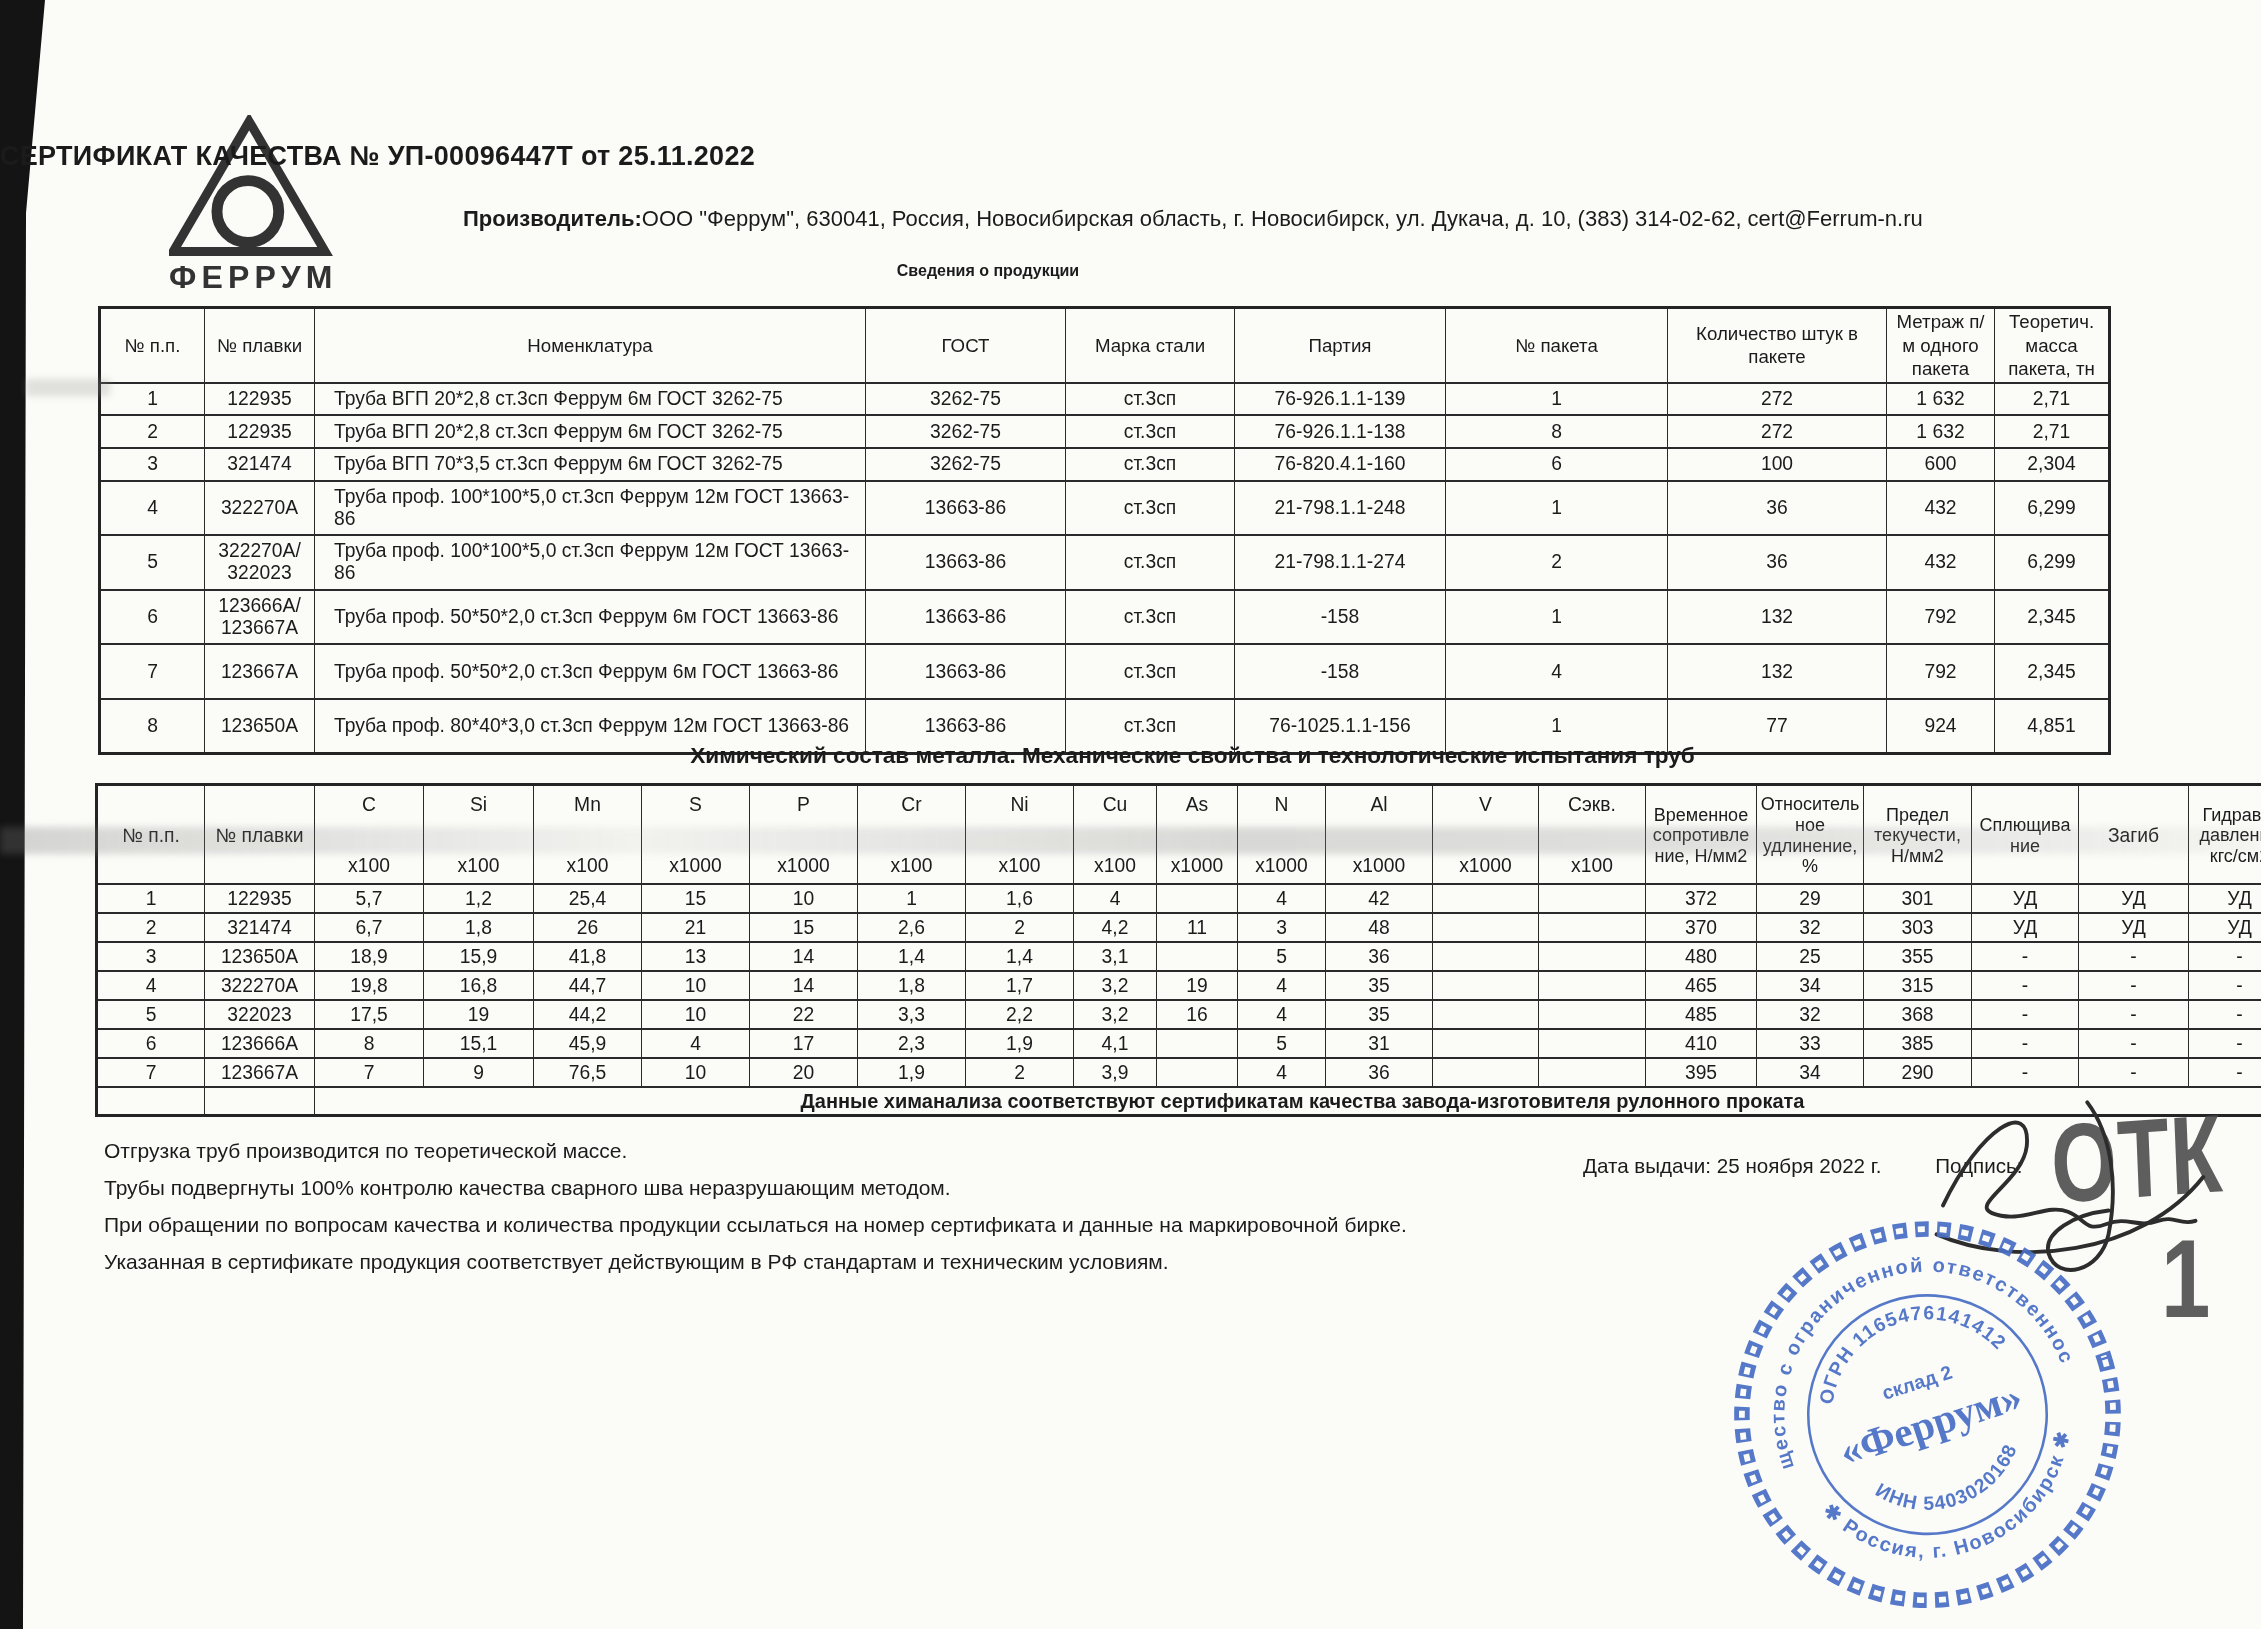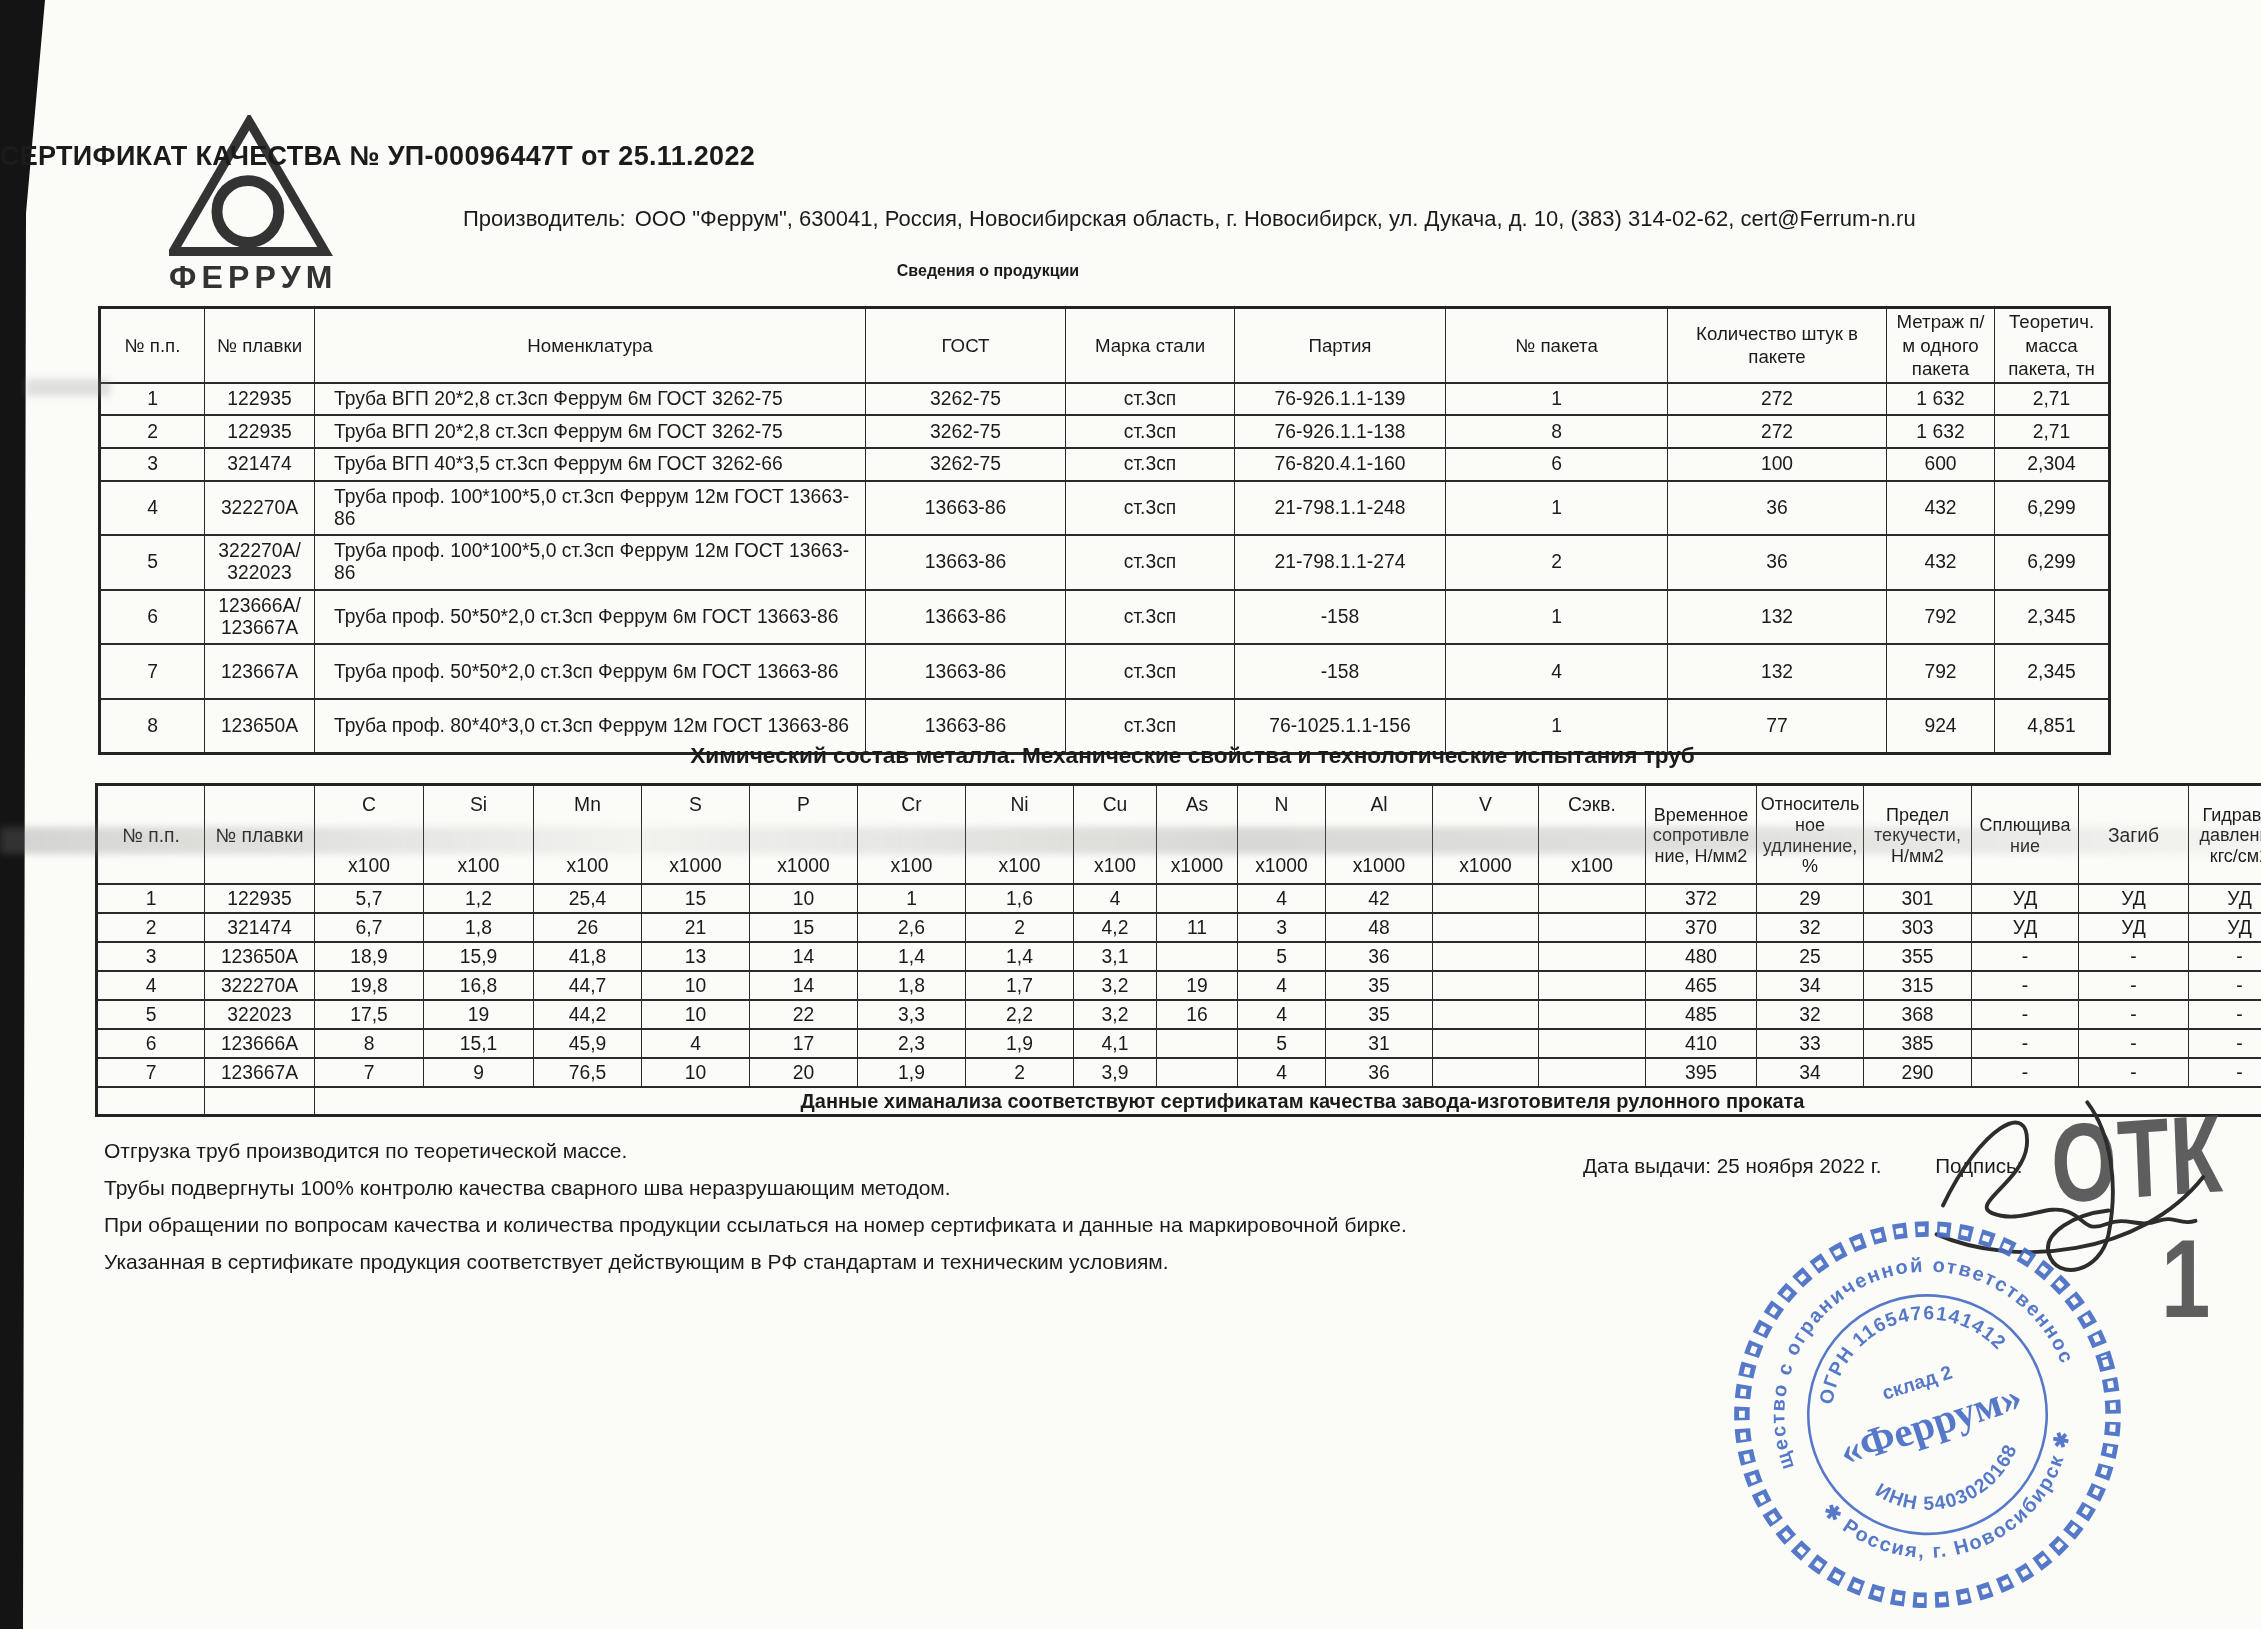--- a/index.html
+++ b/index.html
@@ -13,21 +13,21 @@
     clip-path:polygon(0 0,45px 0,26px 213px,23px 100%,0 100%);}
   
   .logo{position:absolute;left:141px;top:115px;width:168px;height:193px;margin-left:28px;}
   .logo svg{display:block}
   .logo-text{position:absolute;left:0;top:144px;width:168px;text-align:center;
     font-size:32px;font-weight:bold;letter-spacing:5.2px;color:#333;}
   
   .title{position:absolute;top:141px;left:0;width:2179px;text-align:left;
     font-size:27px;font-weight:bold;letter-spacing:0.3px;}
   .producer{position:absolute;top:206px;left:463px;font-size:22px;white-space:nowrap;}
-  .producer .lbl{font-weight:normal;margin-right:9px;}
+  .producer .lbl{font-weight:bold;}
   .sec1{position:absolute;top:262px;left:98px;width:1780px;text-align:center;
     font-size:16px;font-weight:bold;}
   .sec2{position:absolute;top:743px;left:95px;width:2195px;text-align:center;
     font-size:22.6px;font-weight:bold;}
   
   table{border-collapse:collapse;table-layout:fixed;}
   .t1{position:absolute;left:98px;top:306px;width:2012px;border:3.2px solid #242424;}
   .t1 th,.t1 td{border:1.9px solid #2a2a2a;text-align:center;vertical-align:middle;
     padding:1.3px 5.2px;font-size:19.3px;font-weight:400;overflow:hidden;}
   .t1 thead th{height:62px;font-size:18.7px;line-height:1.25;}
@@ -142,21 +142,21 @@
           <td>ст.3сп</td>
           <td>76-926.1.1-138</td>
           <td>8</td>
           <td>272</td>
           <td>1 632</td>
           <td>2,71</td>
         </tr>
         <tr class="short">
           <td>3</td>
           <td>321474</td>
-          <td class="left">Труба ВГП 40*3,5 ст.3сп Феррум 6м ГОСТ 3262-66</td>
+          <td class="left">Труба ВГП 70*3,5 ст.3сп Феррум 6м ГОСТ 3262-75</td>
           <td>3262-75</td>
           <td>ст.3сп</td>
           <td>76-820.4.1-160</td>
           <td>6</td>
           <td>100</td>
           <td>600</td>
           <td>2,304</td>
         </tr>
         <tr class="tall">
           <td>4</td>

